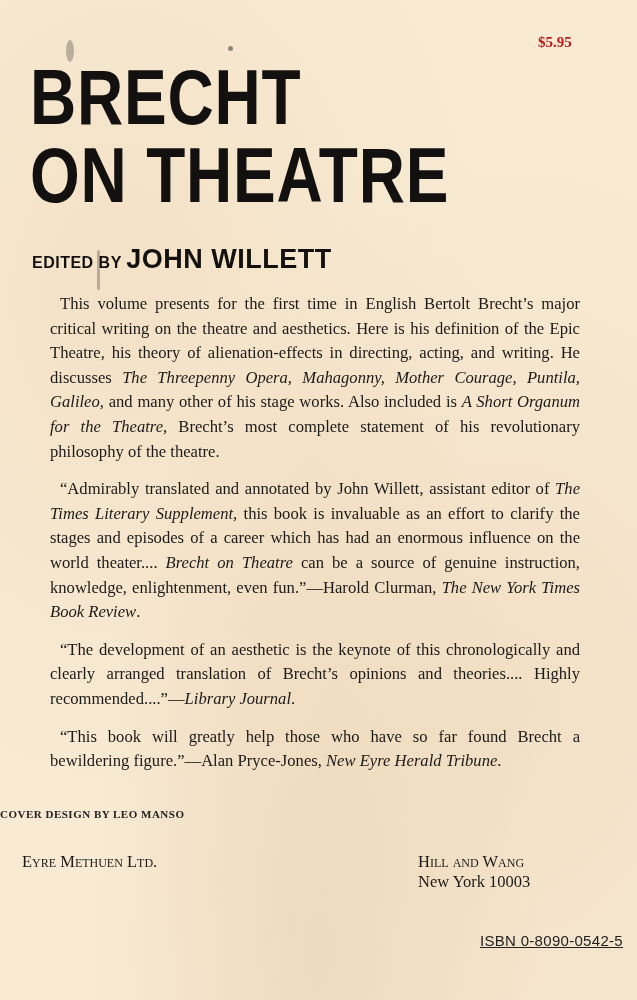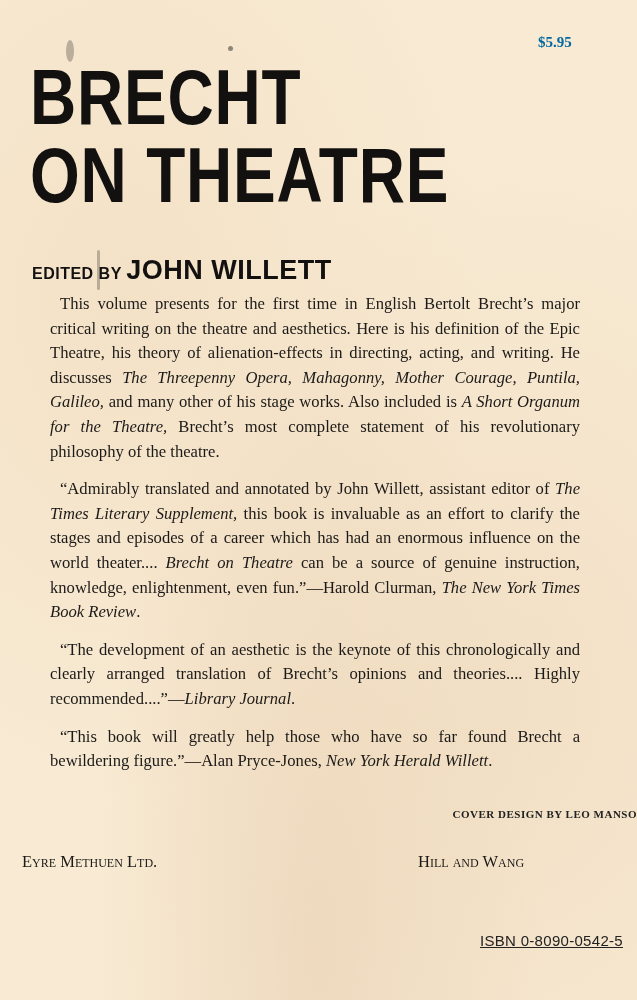--- a/index.html
+++ b/index.html
@@ -8,45 +8,45 @@
     background: #f8ead3;
     background-image:
       radial-gradient(ellipse at 20% 30%, rgba(240,220,190,0.6) 0%, rgba(248,234,211,0) 50%),
       radial-gradient(ellipse at 80% 70%, rgba(236,214,184,0.5) 0%, rgba(248,234,211,0) 55%),
       radial-gradient(ellipse at 50% 95%, rgba(232,208,178,0.6) 0%, rgba(248,234,211,0) 50%);
     color: #1c1a18;
     font-family: "Liberation Serif", "DejaVu Serif", serif;
   }
   .price {
     position: absolute; left: 538px; top: 34px;
-    font-size: 15px; font-weight: bold; color: #0369a1;
+    font-size: 15px; font-weight: bold; color: #b91c1c;
     font-family: "Liberation Serif", serif;
   }
   .title {
     position: absolute; left: 30px; top: 58px; margin: 0;
     font-family: "Liberation Sans", "DejaVu Sans", sans-serif;
     font-weight: bold; font-size: 78px; line-height: 78px;
     letter-spacing: 1px; color: #121110;
     transform: scaleX(0.82); transform-origin: left top;
   }
   .editor {
-    position: absolute; left: 32px; top: 255px;
+    position: absolute; left: 32px; top: 244px;
     font-family: "Liberation Sans", "DejaVu Sans", sans-serif;
     color: #121110; white-space: nowrap;
   }
   .editor .small { font-size: 16px; font-weight: bold; letter-spacing: 0.5px; }
   .editor .name { font-size: 27px; font-weight: bold; letter-spacing: 0.5px; }
   .body-text {
     position: absolute; left: 50px; top: 292px; width: 530px;
     font-size: 16.6px; line-height: 24.6px; text-align: justify;
   }
   .body-text p { margin: 0 0 13px 0; text-indent: 10px; }
   .body-text i { font-style: italic; }
   .credit {
-    position: absolute; left: 0; width: 637px; top: 808px; text-align: right;
+    position: absolute; left: 0; width: 637px; top: 808px; text-align: left;
     font-size: 11px; font-weight: bold; letter-spacing: 0.5px; color: #222;
   }
   .addr {
     position: absolute; top: 852px; 
     font-size: 16.5px; line-height: 20px; color: #1c1a18;
   }
   .addr.left { left: 22px; width: 150px; }
   .addr.right { left: 418px; width: 170px; }
   .sc { font-variant: small-caps; }
   .isbn {
@@ -68,30 +68,31 @@
 
 <div class="editor">
   <span class="small">EDITED BY</span>
   <span class="name">JOHN WILLETT</span>
 </div>
 
 <div class="body-text">
   <p><span>This volume presents for the first time in English Bertolt Brecht’s major critical writing on the theatre and aesthetics. Here is his definition of the Epic Theatre, his theory of alienation-effects in directing, acting, and writing. He discusses </span><i>The Threepenny Opera, Mahagonny, Mother Courage, Puntila, Galileo,</i><span> and many other of his stage works. Also included is </span><i>A Short Organum for the Theatre,</i><span> Brecht’s most complete statement of his revolutionary philosophy of the theatre.</span></p>
   <p><span>“Admirably translated and annotated by John Willett, assistant editor of </span><i>The Times Literary Supplement,</i><span> this book is invaluable as an effort to clarify the stages and episodes of a career which has had an enormous influence on the world theater.... </span><i>Brecht on Theatre</i><span> can be a source of genuine instruction, knowledge, enlightenment, even fun.”—Harold Clurman, </span><i>The New York Times Book Review</i><span>.</span></p>
   <p><span>“The development of an aesthetic is the keynote of this chronologically and clearly arranged translation of Brecht’s opinions and theories.... Highly recommended....”—</span><i>Library Journal</i><span>.</span></p>
-  <p><span>“This book will greatly help those who have so far found Brecht a bewildering figure.”—Alan Pryce-Jones, </span><i>New York Herald Willett</i><span>.</span></p>
+  <p><span>“This book will greatly help those who have so far found Brecht a bewildering figure.”—Alan Pryce-Jones, </span><i>New Eyre Herald Tribune</i><span>.</span></p>
 </div>
 
 <div class="credit">COVER DESIGN BY LEO MANSO</div>
 
 <div class="addr left">
   <div class="sc">Eyre Methuen Ltd.</div>
 </div>
 
 <div class="addr right">
   <div class="sc">Hill and Wang</div>
+  <div>New York 10003</div>
 </div>
 
 <div class="isbn">ISBN 0-8090-0542-5</div>
 
 <div class="speck" style="left:228px;top:46px;width:5px;height:5px;"></div>
 <div class="speck" style="left:66px;top:40px;width:8px;height:22px;opacity:0.35;"></div>
 <div class="speck" style="left:97px;top:250px;width:3px;height:40px;opacity:0.35;border-radius:2px;"></div>
 
 </body></html>

